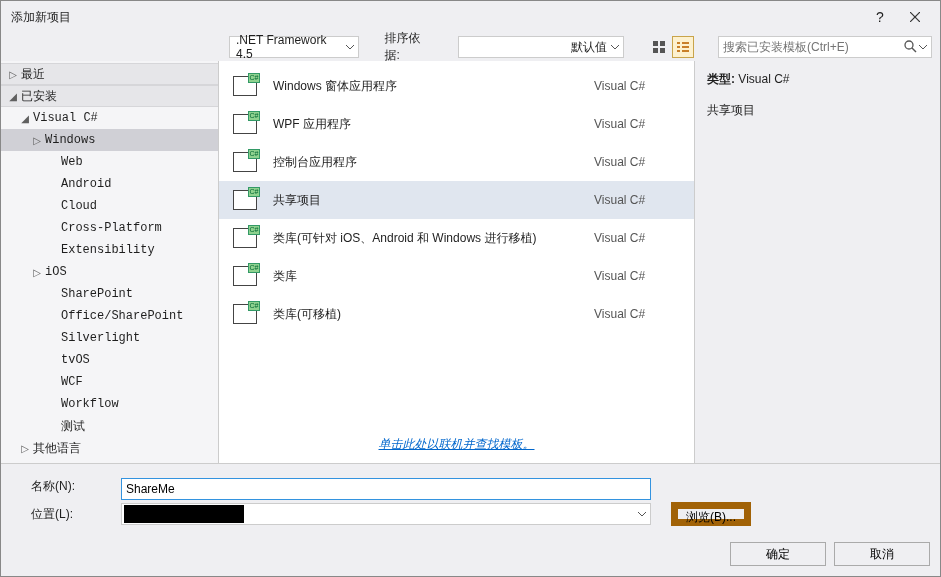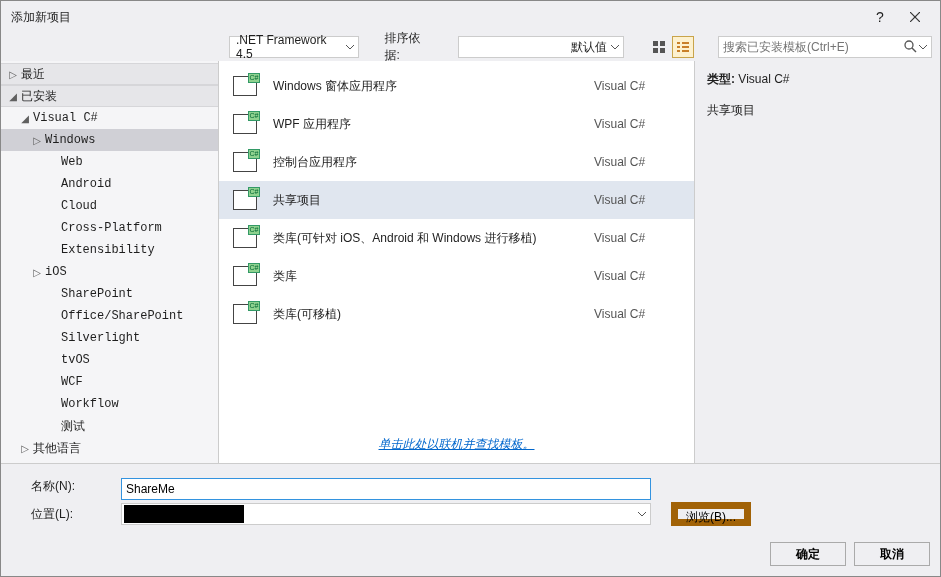--- a/index.html
+++ b/index.html
@@ -61,21 +61,21 @@
 .formrow { display: flex; align-items: center; height: 28px; }
 .formrow .flab { width: 110px; padding-left: 20px; }
 .formrow .finput { height: 22px; border: 1px solid #3393df; background: #fff; padding: 0 4px; outline: none; }
 .name-input { width: 530px; margin-top: 6px; }
 .loc-wrap { width: 530px; height: 22px; border: 1px solid #ccc; background: #fff; display: flex; align-items: center; }
 .loc-wrap .blacked { width: 120px; height: 18px; background: #000; margin-left: 2px; }
 .loc-wrap .chev { margin-left: auto; padding: 0 4px; color: #555; }
 .browse-btn { margin-left: 20px; width: 80px; height: 24px; background: #efeff2; border: 7px solid #a16207; }
 
 .actions { display: flex; justify-content: flex-end; gap: 8px; padding: 8px 10px 10px; }
-.actions button { width: 76px; height: 24px; background: #efeff2; border: 1px solid #aaa; font-weight: bold; }
+.actions button { width: 96px; height: 24px; background: #efeff2; border: 1px solid #aaa; }
 
 .chev-svg { width: 8px; height: 8px; }
 
 .tplicon-box { width: 24px; height: 20px; border: 1px solid #444; position: relative; background: #fff; }
 .tplicon-box .tag { position: absolute; top: -4px; right: -4px; width: 12px; height: 10px; background: #8fd28f; border: 1px solid #396; font-size: 7px; line-height: 8px; text-align: center; color: #063; }
 
 .vmode-grid rect { fill: #555; }
 .vmode-list line { stroke: #c9802a; stroke-width: 2; }
 .vmode-list rect { fill: #c9802a; }
 </style>

